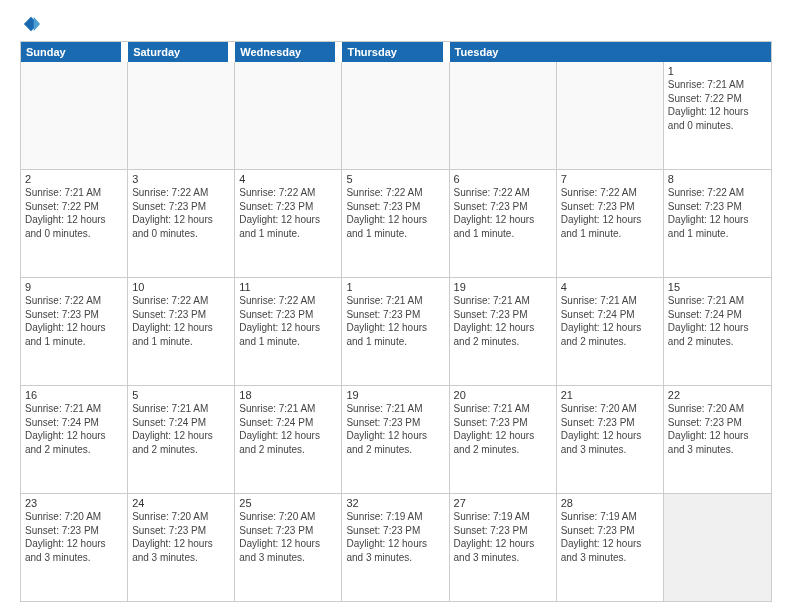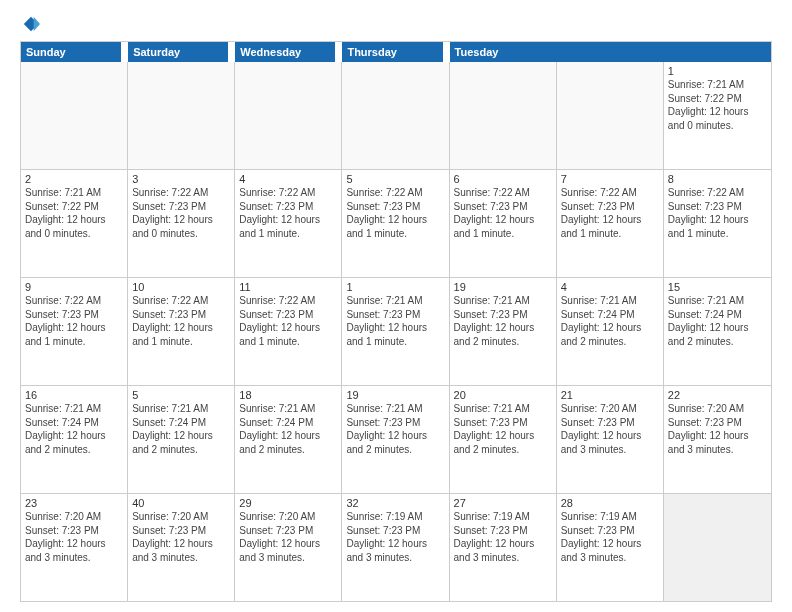--- a/index.html
+++ b/index.html
@@ -329,28 +329,28 @@
         </div>
         <div class="cal-row">
           <div class="cal-cell">
             <span class="day-num">23</span>
             <div class="cell-info" style="white-space: pre-line;">Sunrise: 7:20 AM
 Sunset: 7:23 PM
 Daylight: 12 hours
 and 3 minutes.</div>
           </div>
           <div class="cal-cell">
-            <span class="day-num">40</span>
-            <div class="cell-info" style="white-space: pre-line;">Sunrise: 7:20 AM
-Sunset: 7:23 PM
-Daylight: 12 hours
-and 3 minutes.</div>
-          </div>
-          <div class="cal-cell">
-            <span class="day-num">29</span>
+            <span class="day-num">24</span>
+            <div class="cell-info" style="white-space: pre-line;">Sunrise: 7:20 AM
+Sunset: 7:23 PM
+Daylight: 12 hours
+and 3 minutes.</div>
+          </div>
+          <div class="cal-cell">
+            <span class="day-num">25</span>
             <div class="cell-info" style="white-space: pre-line;">Sunrise: 7:20 AM
 Sunset: 7:23 PM
 Daylight: 12 hours
 and 3 minutes.</div>
           </div>
           <div class="cal-cell">
             <span class="day-num">32</span>
             <div class="cell-info" style="white-space: pre-line;">Sunrise: 7:19 AM
 Sunset: 7:23 PM
 Daylight: 12 hours

